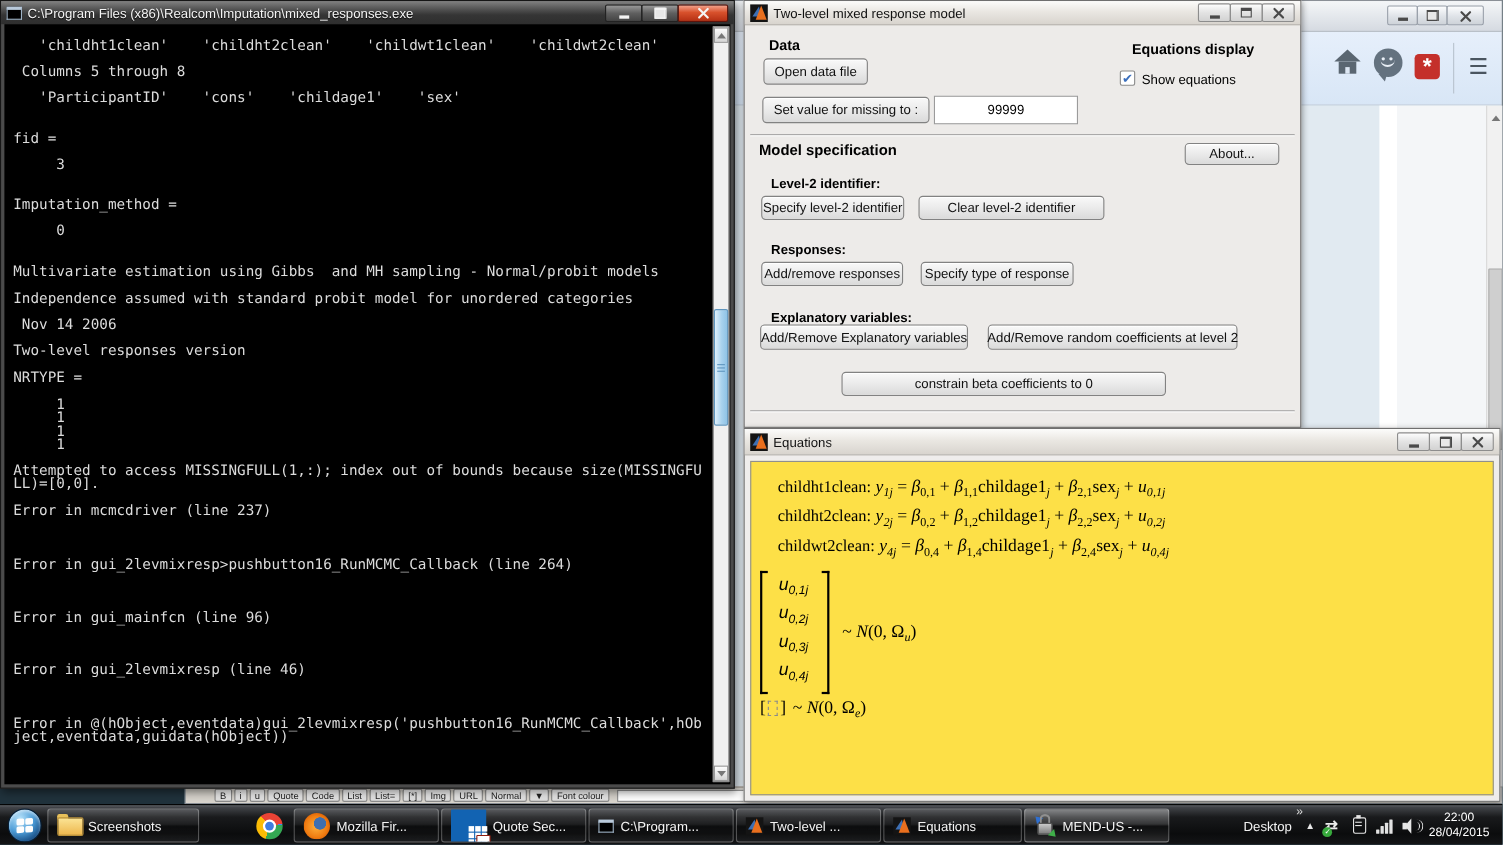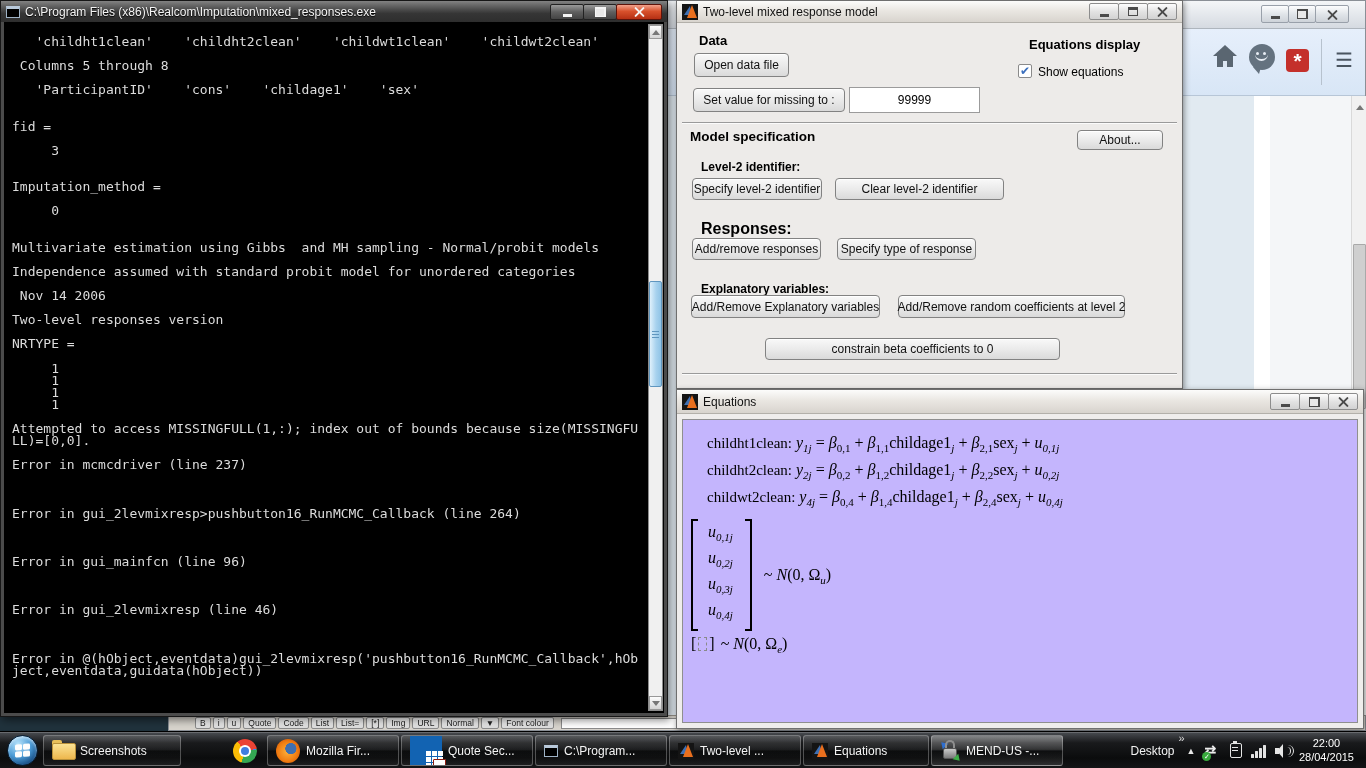--- a/index.html
+++ b/index.html
@@ -78,30 +78,30 @@
 .m-abs{position:absolute}
 .mlabel{font-weight:bold;color:#000}
 .mbtn{position:absolute;display:flex;align-items:center;justify-content:center;font-size:12px;color:#111;background:linear-gradient(#f9f9f9,#e9e9e9 55%,#dadada);border:1px solid #828282;border-radius:4px;box-shadow:inset 0 1px 0 #fff;white-space:nowrap}
 .minput{position:absolute;background:#fff;border:1px solid #9b9b9b;display:flex;align-items:center;justify-content:center;font-size:12px}
 .mhr{position:absolute;left:5px;right:5px;height:2px;border-top:1px solid #9a9a9a;border-bottom:1px solid #fbfbfb}
 .mcheck{position:absolute;width:14px;height:14px;background:#fff;border:1px solid #8a8a8a;border-radius:2px;display:flex;align-items:center;justify-content:center;font-size:12px;color:#3b6fbd;line-height:12px}
 
 
 #eqwin{left:676px;top:389px;width:688px;height:340px;background:#efedec}
 #eqwin .titlebar-light{height:24px}
-#eqpanel{position:absolute;left:5px;top:29px;right:5px;bottom:5px;background:#c4b5fd;border:1px solid #8f8f8f;overflow:hidden}
+#eqpanel{position:absolute;left:5px;top:29px;right:5px;bottom:5px;background:#fde047;border:1px solid #8f8f8f;overflow:hidden}
 #eqlist{padding:14px 0 0 24px}
 .eq-line{height:27px;font-family:"Liberation Serif",serif;font-size:16px;color:#000;white-space:nowrap}
 .eq-line sub,.u-entry sub,.dist sub{font-size:11px;vertical-align:-4px;line-height:0}
 .eq-label{font-size:15px}
 #matrixrow{display:flex;align-items:stretch;margin:4px 0 0 8px}
 .lbrk{width:7px;border-left:2px solid #000;border-top:2px solid #000;border-bottom:2px solid #000}
 .rbrk{width:7px;border-right:2px solid #000;border-top:2px solid #000;border-bottom:2px solid #000}
 #uvec{padding:4px 12px 4px 10px}
-.u-entry{height:26px;font-family:Liberation Serif, serif;font-size:16px}
+.u-entry{height:26px;font-family:Liberation Sans, sans-serif;font-size:16px}
 .dist{font-family:"Liberation Serif",serif;font-size:16px;white-space:nowrap}
 #udist{align-self:center;margin-left:12px}
 #eline{margin:4px 0 0 8px;font-family:"Liberation Serif",serif;font-size:16px;display:flex;align-items:center}
 .dashbox{display:inline-block;width:9px;height:14px;border:1px dashed #8a8a8a;margin:0 2px}
 
 
 #taskbar{position:absolute;left:0;bottom:0;width:1366px;height:37px;background:linear-gradient(#4a4d52,#191a1c 30%,#0b0c0d 72%,#141517);border-top:1px solid #000;box-shadow:inset 0 1px 0 rgba(255,255,255,.18);display:flex;align-items:flex-start;padding:0 2px;z-index:50}
 .tb-item{height:31px;margin:3px 1px 0 1px;border:1px solid rgba(255,255,255,.28);border-radius:3px;background:linear-gradient(rgba(255,255,255,.16),rgba(255,255,255,.05) 46%,rgba(0,0,0,.28) 52%,rgba(255,255,255,.05));display:flex;align-items:center;gap:6px;padding:0 8px;color:#f4f4f4;font-size:12px;overflow:hidden;white-space:nowrap;flex:0 0 auto}
 .tb-item.lighter{background:linear-gradient(rgba(255,255,255,.38),rgba(255,255,255,.14) 46%,rgba(0,0,0,.18) 52%,rgba(255,255,255,.12))}
 .tb-pin{height:31px;margin:3px 1px 0 1px;border:none;background:none;display:flex;align-items:center;justify-content:center;flex:0 0 auto}
@@ -332,21 +332,21 @@
 
     <div class="mhr" style="top:121px"></div>
 
     <div class="m-abs mlabel" style="left:13px;top:128px;font-size:13.5px">Model specification</div>
     <div class="mbtn" style="left:400px;top:129px;width:86px;height:20px">About...</div>
 
     <div class="m-abs mlabel" style="left:24px;top:159px;font-size:12px">Level-2 identifier:</div>
     <div class="mbtn" style="left:15px;top:177px;width:130px;height:22px">Specify level-2 identifier</div>
     <div class="mbtn" style="left:158px;top:177px;width:169px;height:22px">Clear level-2 identifier</div>
 
-    <div class="m-abs mlabel" style="left:24px;top:219px;font-size:16px">Responses:</div>
+    <div class="m-abs mlabel" style="left:24px;top:219px;font-size:12px">Responses:</div>
     <div class="mbtn" style="left:15px;top:237px;width:129px;height:22px">Add/remove responses</div>
     <div class="mbtn" style="left:160px;top:237px;width:139px;height:22px">Specify type of response</div>
 
     <div class="m-abs mlabel" style="left:24px;top:281px;font-size:12px">Explanatory variables:</div>
     <div class="mbtn" style="left:14px;top:294px;width:189px;height:23px">Add/Remove Explanatory variables</div>
     <div class="mbtn" style="left:221px;top:294px;width:227px;height:23px">Add/Remove random coefficients at level 2</div>
 
     <div class="mbtn" style="left:88px;top:337px;width:295px;height:22px">constrain beta coefficients to 0</div>
     <div class="mhr" style="top:372px"></div>
   </div>

